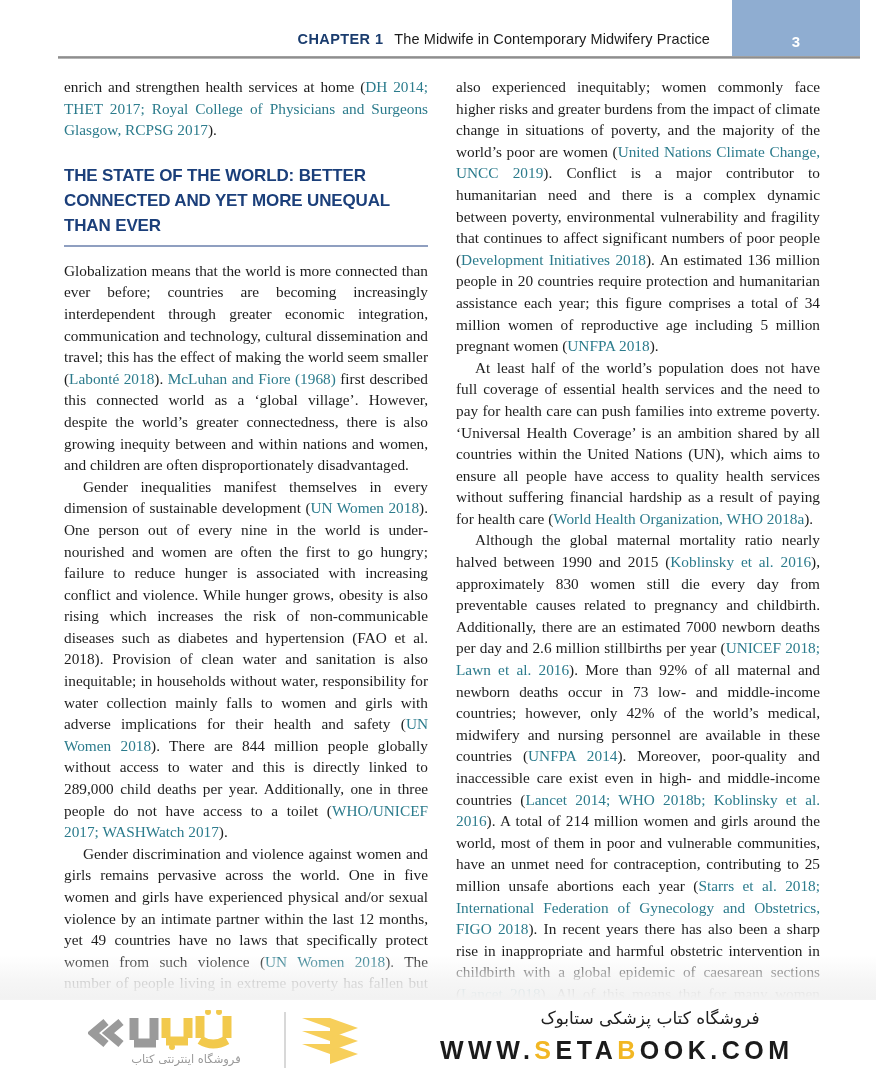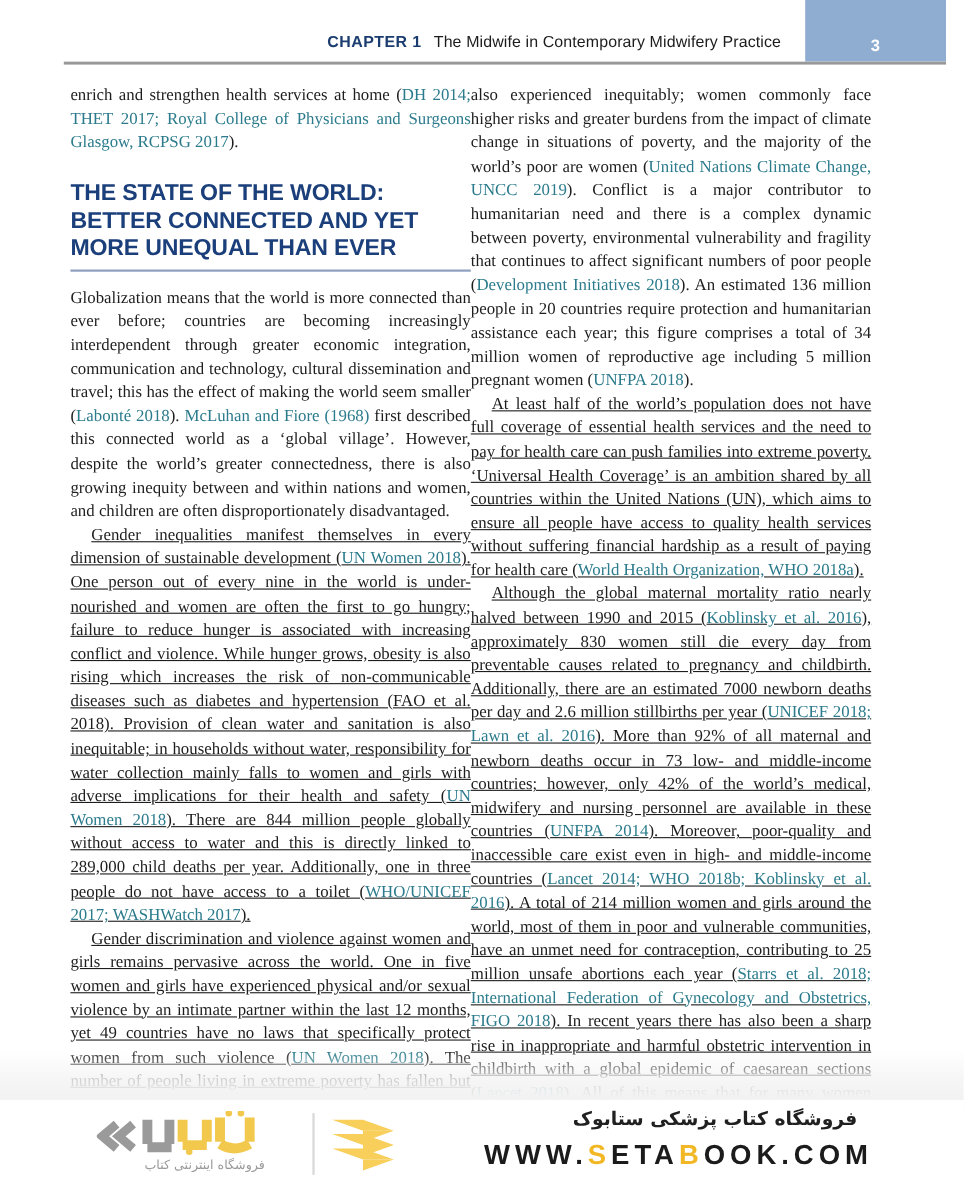--- a/index.html
+++ b/index.html
@@ -78,48 +78,48 @@
     background: linear-gradient(to bottom, #a8a8a8 0%, #8e8e8e 50%, #c9c9c9 100%);
   }
 
   
   .columns {
     position: absolute;
     left: 64px;
     top: 76px;
     width: 756px;
     display: flex;
+    gap: 28px;
   }
   .col {
     width: 364px;
   }
   p.body {
     margin: 0;
     font-size: 15.3px;
     line-height: 21.6px;
     text-align: justify;
     text-justify: inter-word;
     hyphens: manual;
     color: #1d1d1d;
     font-family: "Liberation Serif", serif;
   }
   p.body + p.body {
     text-indent: 19px;
-    text-decoration: underline;
   }
   .ref {
     color: #2b7b8c;
   }
 
   
   .section-head {
     margin: 22px 0 0 0;
     font-family: "Liberation Sans", sans-serif;
     font-weight: bold;
-    font-size: 21px;
+    font-size: 17px;
     line-height: 25px;
     color: #1b3f7a;
     letter-spacing: -0.15px;
     text-transform: uppercase;
   }
   .section-rule {
     margin-top: 7px;
     margin-bottom: 13px;
     height: 2px;
     background: #8f9fc0;
@@ -198,21 +198,20 @@
   .fa-line {
     position: absolute;
     left: 0;
     top: 8px;
     width: 420px;
     text-align: center;
     direction: rtl;
     font-family: "DejaVu Sans", sans-serif;
     font-size: 17px;
     color: #202020;
-    font-weight: bold;
   }
   .url-line {
     position: absolute;
     left: 0;
     top: 36px;
     width: 420px;
     text-align: left;
     font-family: "Liberation Sans", sans-serif;
     font-size: 25px;
     font-weight: bold;

